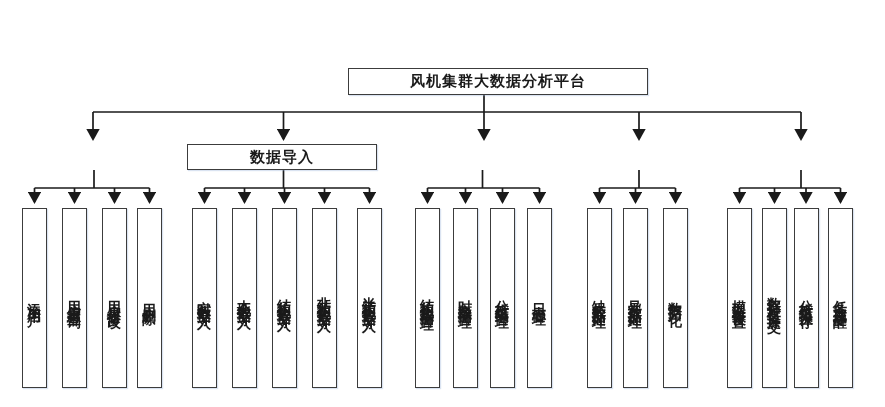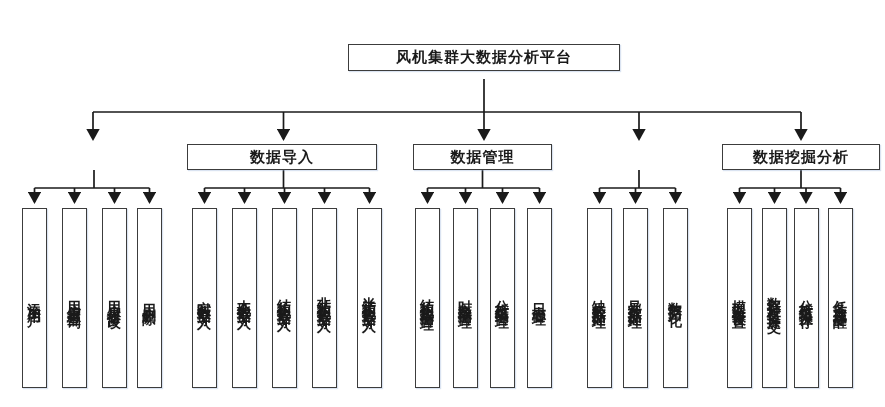--- a/index.html
+++ b/index.html
@@ -35,22 +35,22 @@
   }
   .hnode {
     height: 27px;
     font-size: 15px;
     font-weight: bold;
     letter-spacing: 1px;
     white-space: nowrap;
   }
   .root {
     left: 348px;
-    top: 44px;
-    width: 272px;
+    top: 68px;
+    width: 300px;
   }
   .lvl2 { top: 144px; height: 26px; }
   .vbox {
     top: 208px;
     width: 25px;
     height: 180px;
   }
   .vbox span {
     writing-mode: vertical-lr;
     text-orientation: upright;
@@ -116,22 +116,20 @@
       <path d="M739.5,188 V202" marker-end="url(#arr)"></path>
       <path d="M774.5,188 V202" marker-end="url(#arr)"></path>
       <path d="M806,188 V202" marker-end="url(#arr)"></path>
       <path d="M840.5,188 V202" marker-end="url(#arr)"></path>
     </g>
   </svg>
 
   <div class="node hnode root">风机集群大数据分析平台</div>
 
   <div class="node hnode lvl2" style="left:187px; width:190px;">数据导入</div>
-  <div class="node hnode lvl2" style="left:413px; width:139px;">数据管理</div>
-  <div class="node hnode lvl2" style="left:722px; width:158px;">数据挖掘分析</div>
 
   <div class="node vbox" style="left:22px;">
       <span>添加用户</span>
     </div>
   <div class="node vbox" style="left:62px;">
       <span>用户信息查询</span>
     </div>
   <div class="node vbox" style="left:102px;">
       <span>用户身份修改</span>
     </div>

